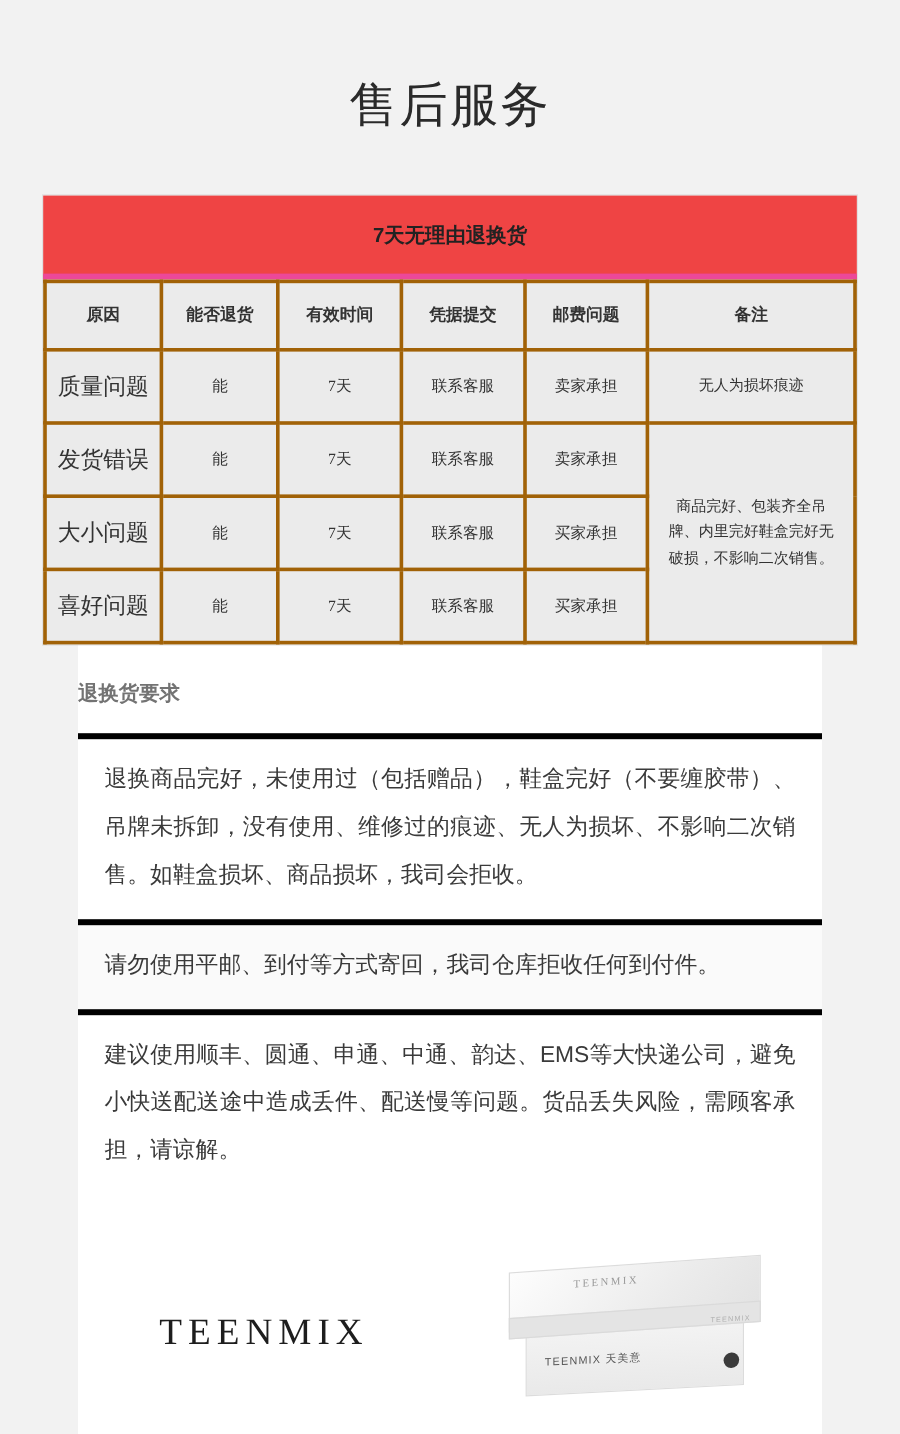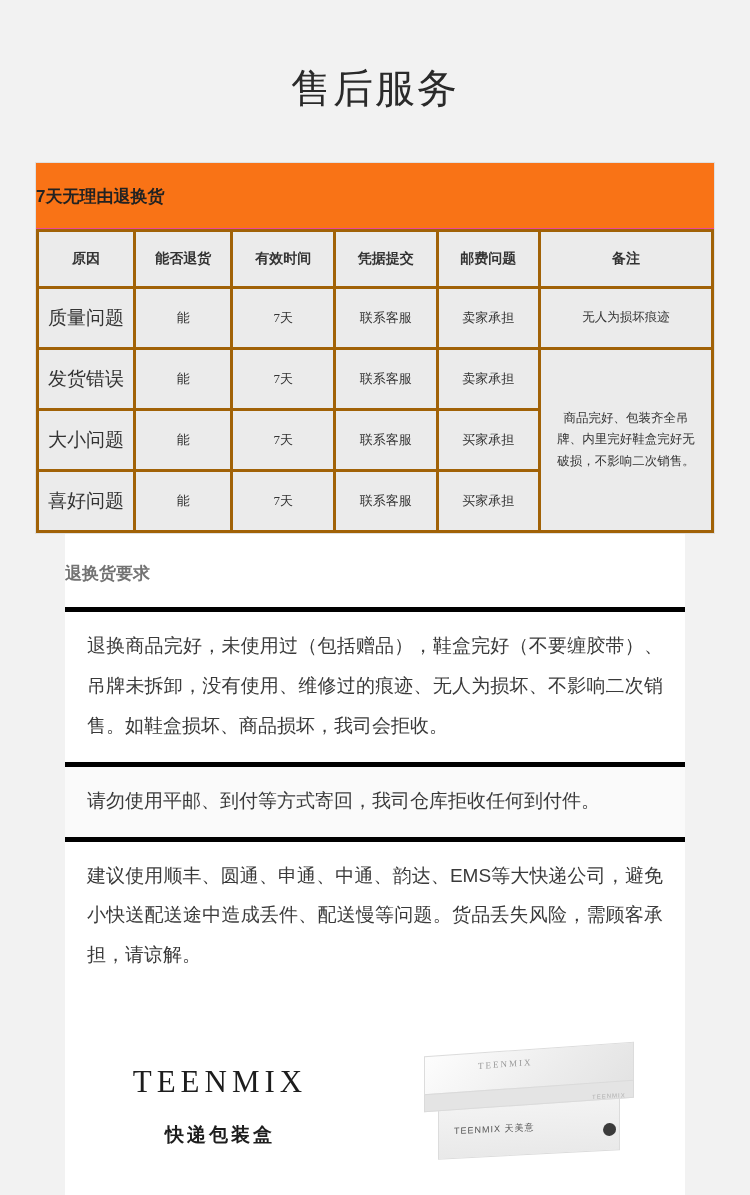--- a/index.html
+++ b/index.html
@@ -43,27 +43,27 @@
   }
 
   
   .table-wrap {
     margin: 48px 35px 0 35px;
     background: #ebebeb;
     border: 1px solid #e0e0e0;
     box-sizing: border-box;
   }
   .table-title {
-    text-align: left;
+    text-align: center;
     font-size: 17px;
     font-weight: bold;
     color: #222;
     padding: 22px 0 20px 0;
-    background: #f97316;
-    border-bottom: 1px solid #ec4899;
+    background: #ef4444;
+    border-bottom: 5px solid #ec4899;
   }
   table.policy {
     width: 100%;
     border-collapse: collapse;
     background: #ebebeb;
     table-layout: fixed;
   }
   table.policy th,
   table.policy td {
     border: 3px solid #a16207;
@@ -299,21 +299,20 @@
 
   <div class="panel">
     <div class="panel-title">退换货要求</div>
     <div class="para">退换商品完好，未使用过（包括赠品），鞋盒完好（不要缠胶带）、吊牌未拆卸，没有使用、维修过的痕迹、无人为损坏、不影响二次销售。如鞋盒损坏、商品损坏，我司会拒收。</div>
     <div class="para band">请勿使用平邮、到付等方式寄回，我司仓库拒收任何到付件。</div>
     <div class="para">建议使用顺丰、圆通、申通、中通、韵达、EMS等大快递公司，避免小快送配送途中造成丢件、配送慢等问题。货品丢失风险，需顾客承担，请谅解。</div>
 
     <div class="brand-area">
       <div class="brand-left">
         <div class="brand-name">TEENMIX</div>
-        <div class="brand-caption">快递包装盒</div>
       </div>
       <div class="brand-right">
         <div class="shoebox">
           <div class="box-body"></div>
           <div class="box-lid"></div>
           <div class="box-lid-face"></div>
           <div class="box-lid-text">TEENMIX</div>
           <div class="box-body-text">TEENMIX 天美意</div>
           <div class="box-side-text">TEENMIX</div>
           <div class="box-hole"></div>

